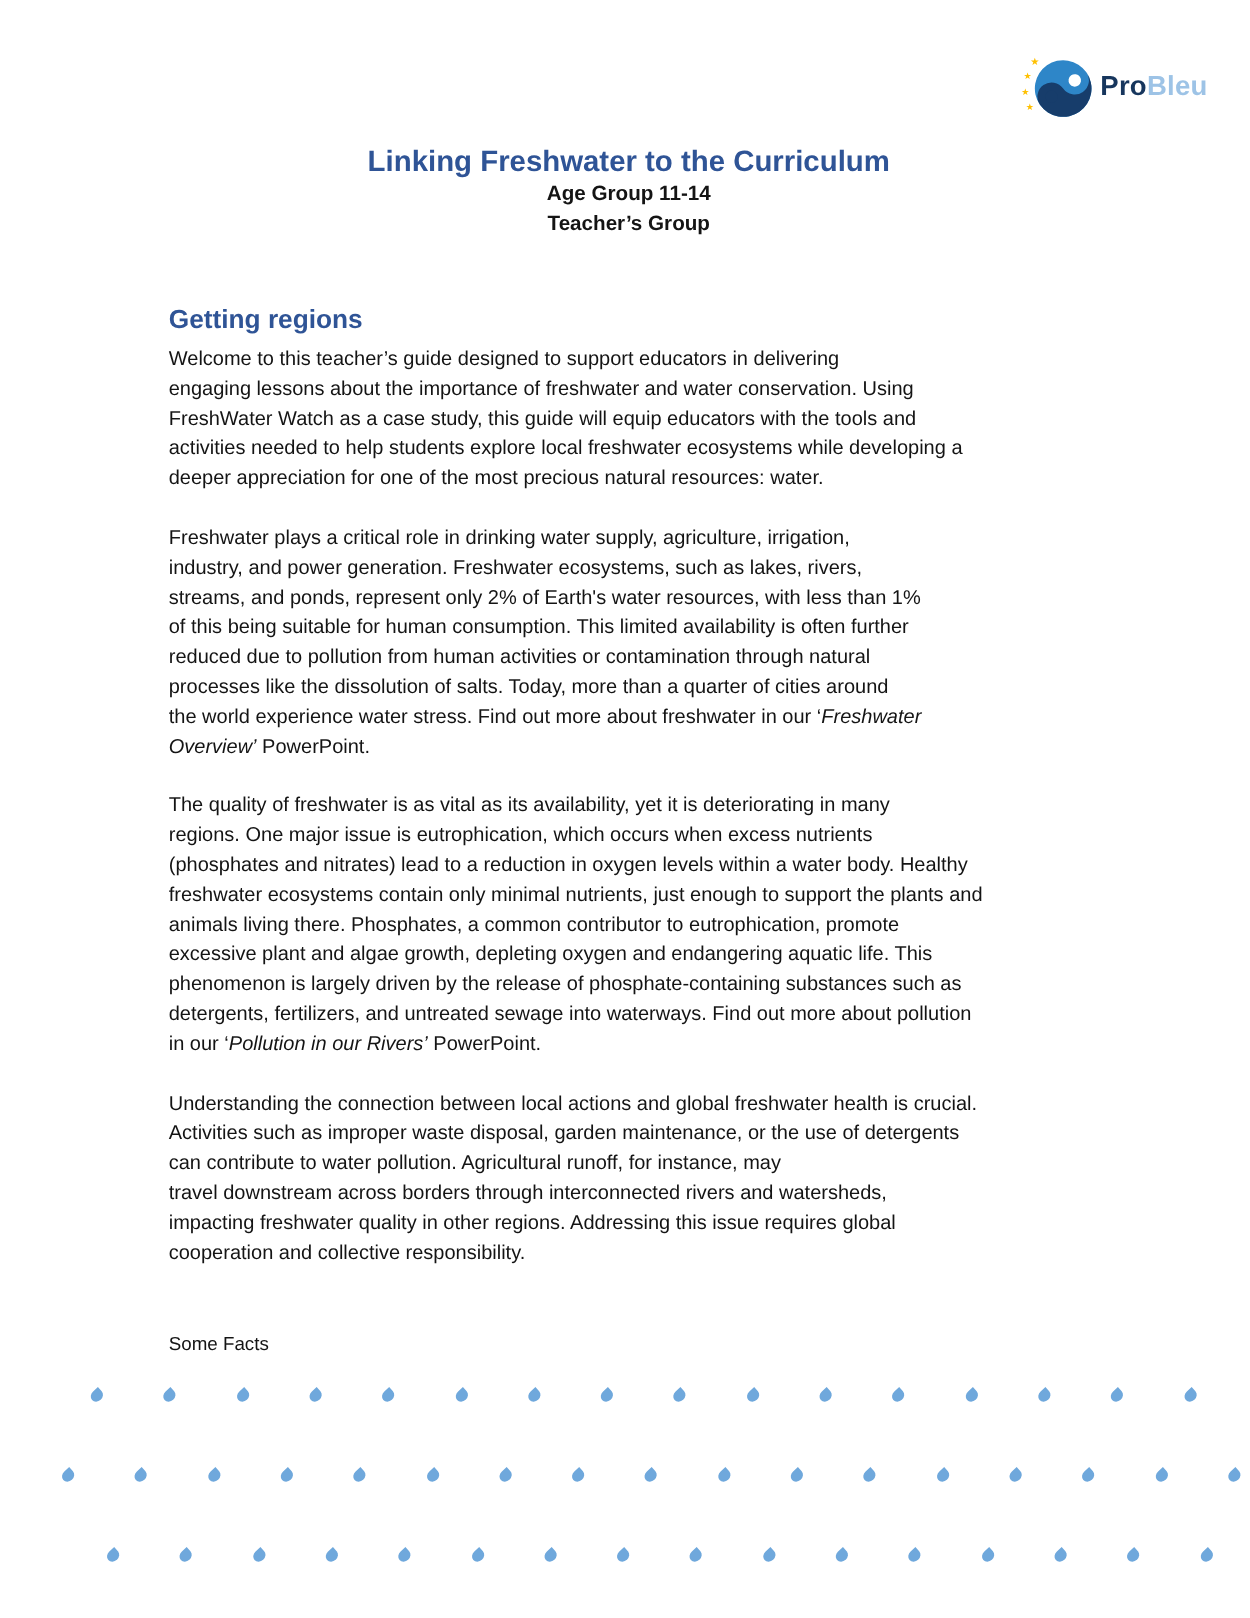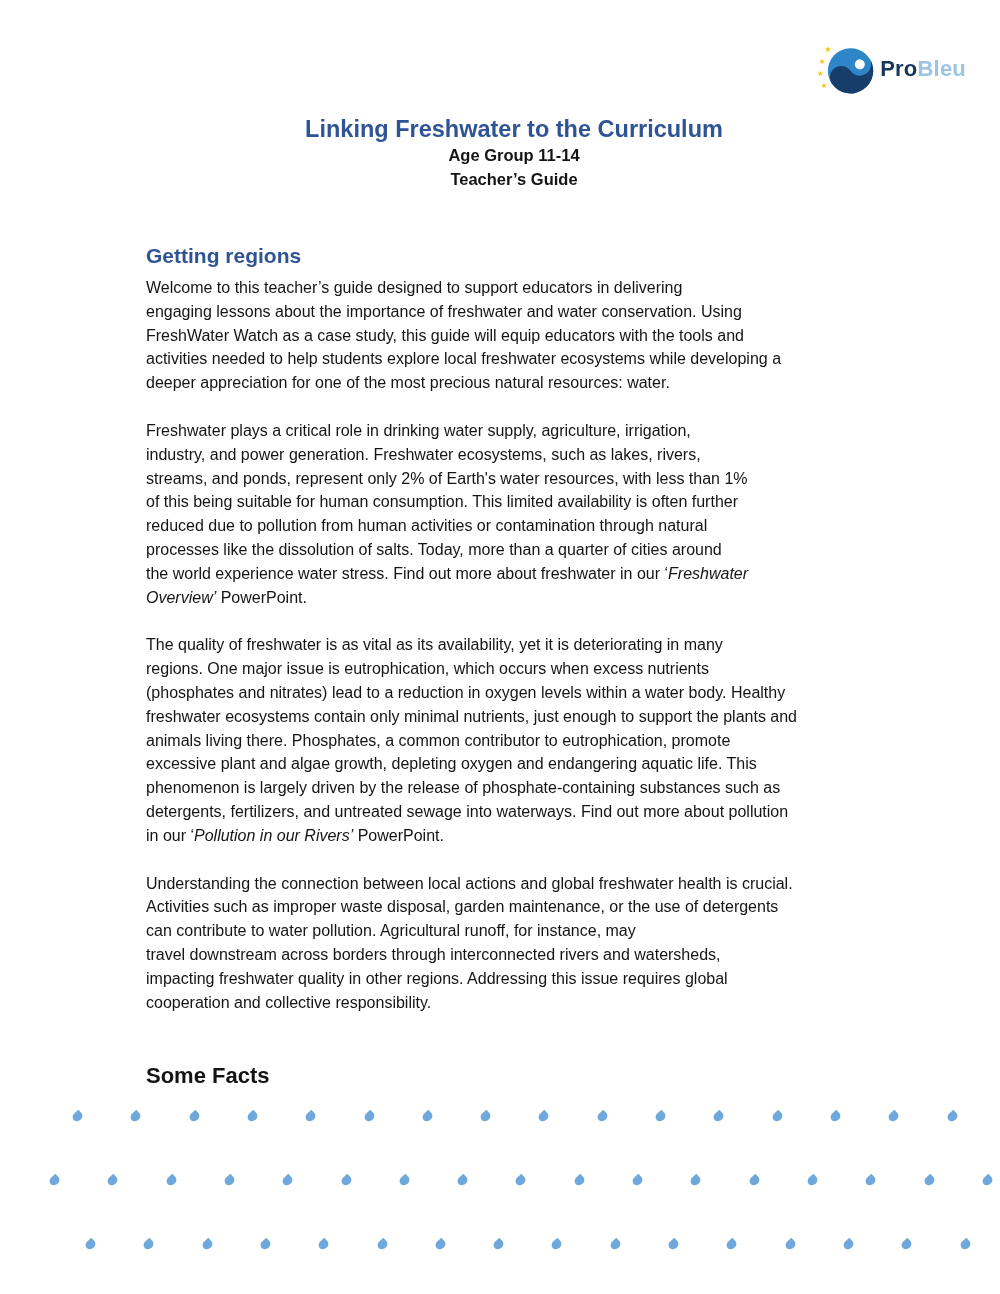--- a/index.html
+++ b/index.html
@@ -14,21 +14,21 @@
   .page { position: absolute; inset: 0; }
 
   
   .logo {
     position: absolute; top: 40px; right: 34px;
     display: flex; align-items: center; gap: 5px;
   }
   .logo-text { font-size: 22px; font-weight: bold; letter-spacing: .2px; }
 
   
-  .content { position: absolute; left: 146px; top: 0; width: 736px; }
+  .content { position: absolute; left: 135px; top: 0; width: 736px; }
 
   h1.title {
     margin: 114px 0 0 0;
     font-size: 23.5px; line-height: 30px;
     font-weight: bold; text-align: center;
   }
   .subtitle {
     font-size: 16.5px; line-height: 23.5px;
     font-weight: bold; text-align: center; color: #141414;
   }
@@ -43,22 +43,22 @@
     width: 780px;
     margin: 0 0 24px 0;
     font-size: 16px; line-height: 23.8px;
     white-space: pre-wrap;
     color: #141414;
   }
   .para .it { font-style: italic; }
 
   .facts-heading {
     margin-top: 50px;
-    font-size: 22px; line-height: 24px;
-    font-weight: bold;
+    font-size: 15px; line-height: 24px;
+    font-weight: normal;
   }
 
   
   .drops { position: absolute; inset: 0; pointer-events: none; }
   .drop {
     position: absolute;
     width: 9px; height: 9px;
     border-radius: 0 50% 50% 50%;
     transform: rotate(48deg) scaleY(1.15);
   }
@@ -82,21 +82,21 @@
         <circle cx="49.5" cy="34" r="5.5" fill="#ffffff"></circle>
         <circle cx="24.5" cy="34" r="5.5" id="swirl-dot" fill="#173D6B"></circle>
       </g>
     </svg>
     <div class="logo-text"><span style="color: rgb(23, 54, 93);">Pro</span><span style="color: rgb(157, 195, 230);">Bleu</span></div>
   </div>
 
   <div class="content">
     <h1 class="title" style="color: rgb(47, 84, 150);">Linking Freshwater to the Curriculum</h1>
     <div class="subtitle">Age Group 11-14</div>
-    <div class="subtitle">Teacher’s Guide</div>
+    <div class="subtitle">Teacher’s Group</div>
 
     <h2 class="section-heading" style="color: rgb(47, 84, 150);">Getting regions</h2>
 
     <div id="paragraphs">
         <p class="para"><span>Welcome to this teacher’s guide designed to support educators in delivering
 engaging lessons about the importance of freshwater and water conservation. Using
 FreshWater Watch as a case study, this guide will equip educators with the tools and
 activities needed to help students explore local freshwater ecosystems while developing a
 deeper appreciation for one of the most precious natural resources: water.</span></p>
         <p class="para"><span>Freshwater plays a critical role in drinking water supply, agriculture, irrigation,

